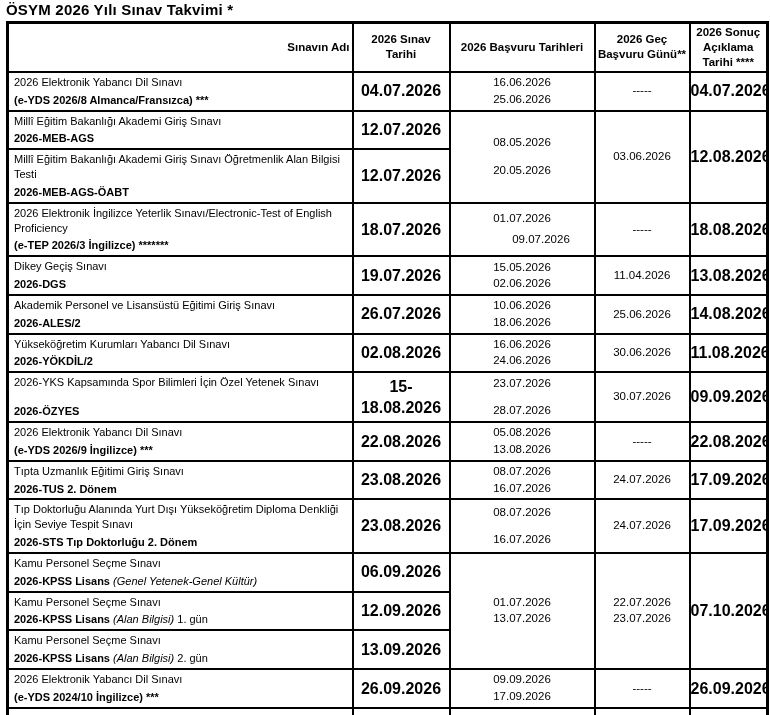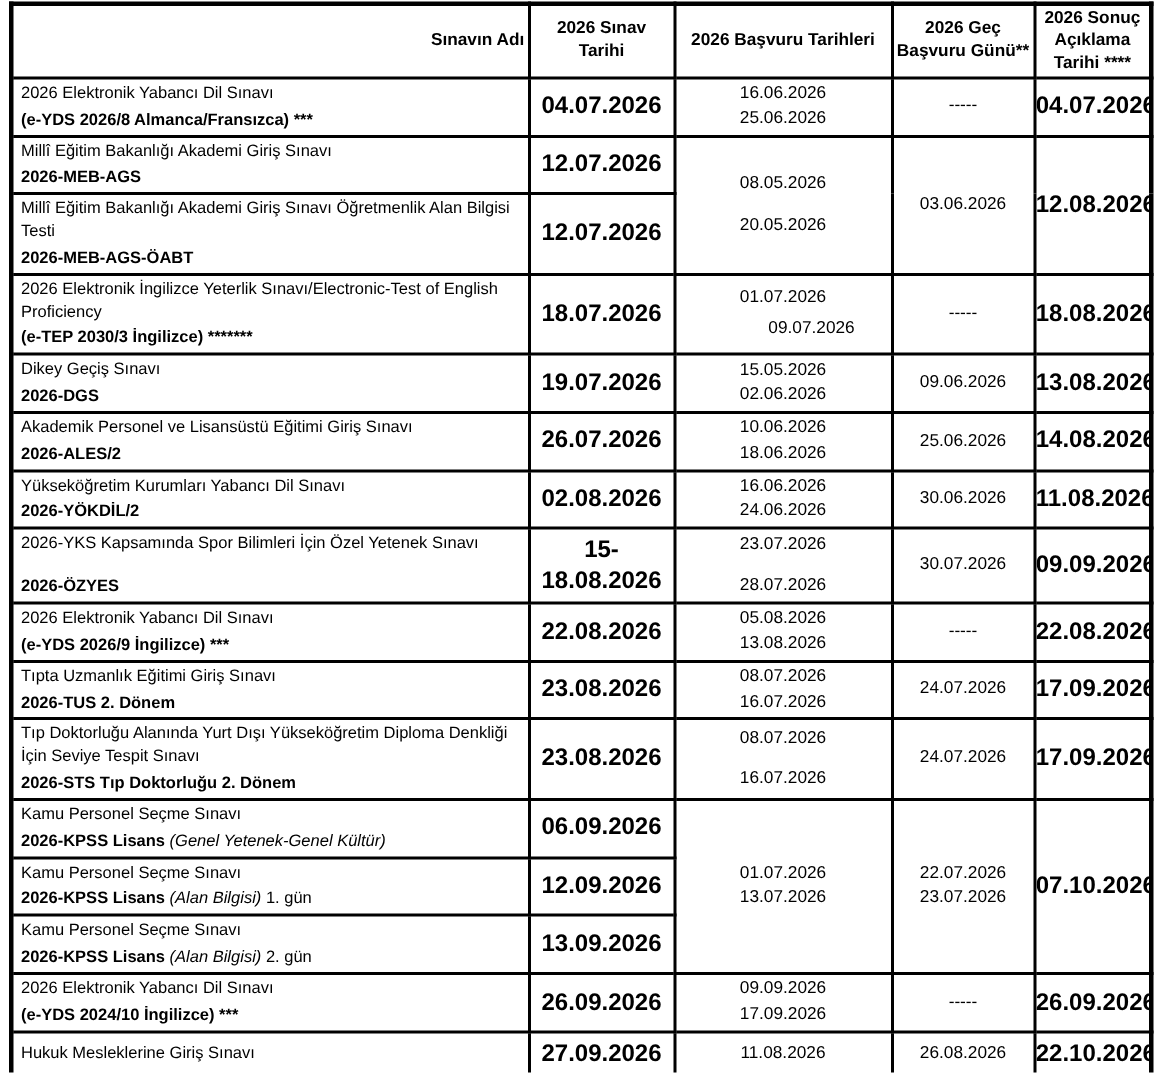--- a/index.html
+++ b/index.html
@@ -20,20 +20,21 @@
   td.app div+div,td.late div+div{margin-top:1px;}
   td.sp6 div+div{margin-top:6px;padding-left:38px;}
   td.sp10 div+div{margin-top:12px;}
   tr.codegap td.name .l2{margin-top:14px;}
   td.app,td.late{font-size:11.5px;}
 </style>
 </head>
 <body>
 
 <div class="page">
+  <div class="title">ÖSYM 2026 Yılı Sınav Takvimi *</div>
 
   <table class="cal">
     <colgroup>
       <col style="width:345px">
         <col style="width:97px">
         <col style="width:145px">
         <col style="width:95px">
         <col style="width:78px">
     </colgroup>
     <thead>
@@ -79,42 +80,42 @@
         <td class="name">
           <div class="l1">Millî Eğitim Bakanlığı Akademi Giriş Sınavı Öğretmenlik Alan Bilgisi Testi</div>
           <div class="l2">2026-MEB-AGS-ÖABT</div>
         </td>
         <td class="date">12.07.2026</td>
       </tr>
 
       <tr style="height:42px">
         <td class="name">
           <div class="l1">2026  Elektronik İngilizce Yeterlik Sınavı/Electronic-Test of English Proficiency</div>
-          <div class="l2">(e-TEP 2030/3 İngilizce) *******</div>
+          <div class="l2">(e-TEP 2026/3 İngilizce) *******</div>
         </td>
         <td class="date">18.07.2026</td>
         <td class="app sp6">
           <div>01.07.2026</div>
           <div>09.07.2026</div>
         </td>
         <td class="late">-----</td>
         <td class="res">18.08.2026</td>
       </tr>
 
       <tr style="height:28px">
         <td class="name">
           <div class="l1">Dikey Geçiş Sınavı</div>
           <div class="l2">2026-DGS</div>
         </td>
         <td class="date">19.07.2026</td>
         <td class="app">
           <div>15.05.2026</div>
           <div>02.06.2026</div>
         </td>
-        <td class="late">09.06.2026</td>
+        <td class="late">11.04.2026</td>
         <td class="res">13.08.2026</td>
       </tr>
 
       <tr style="height:34px">
         <td class="name">
           <div class="l1">Akademik Personel ve Lisansüstü Eğitimi Giriş Sınavı</div>
           <div class="l2">2026-ALES/2</div>
         </td>
         <td class="date">26.07.2026</td>
         <td class="app">

